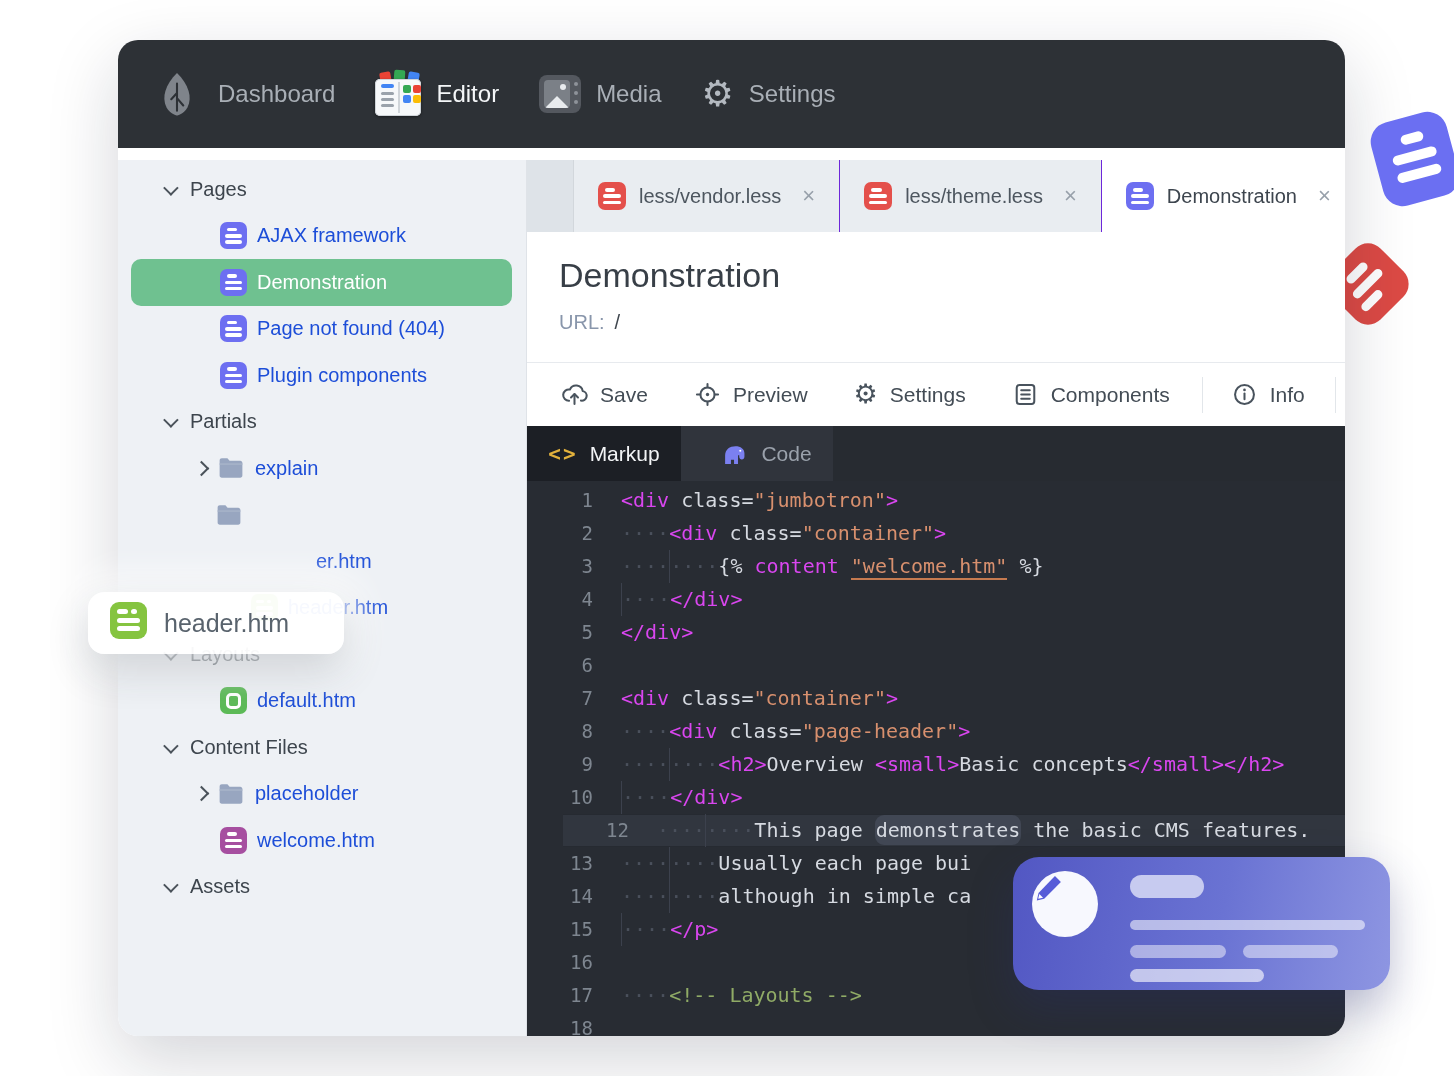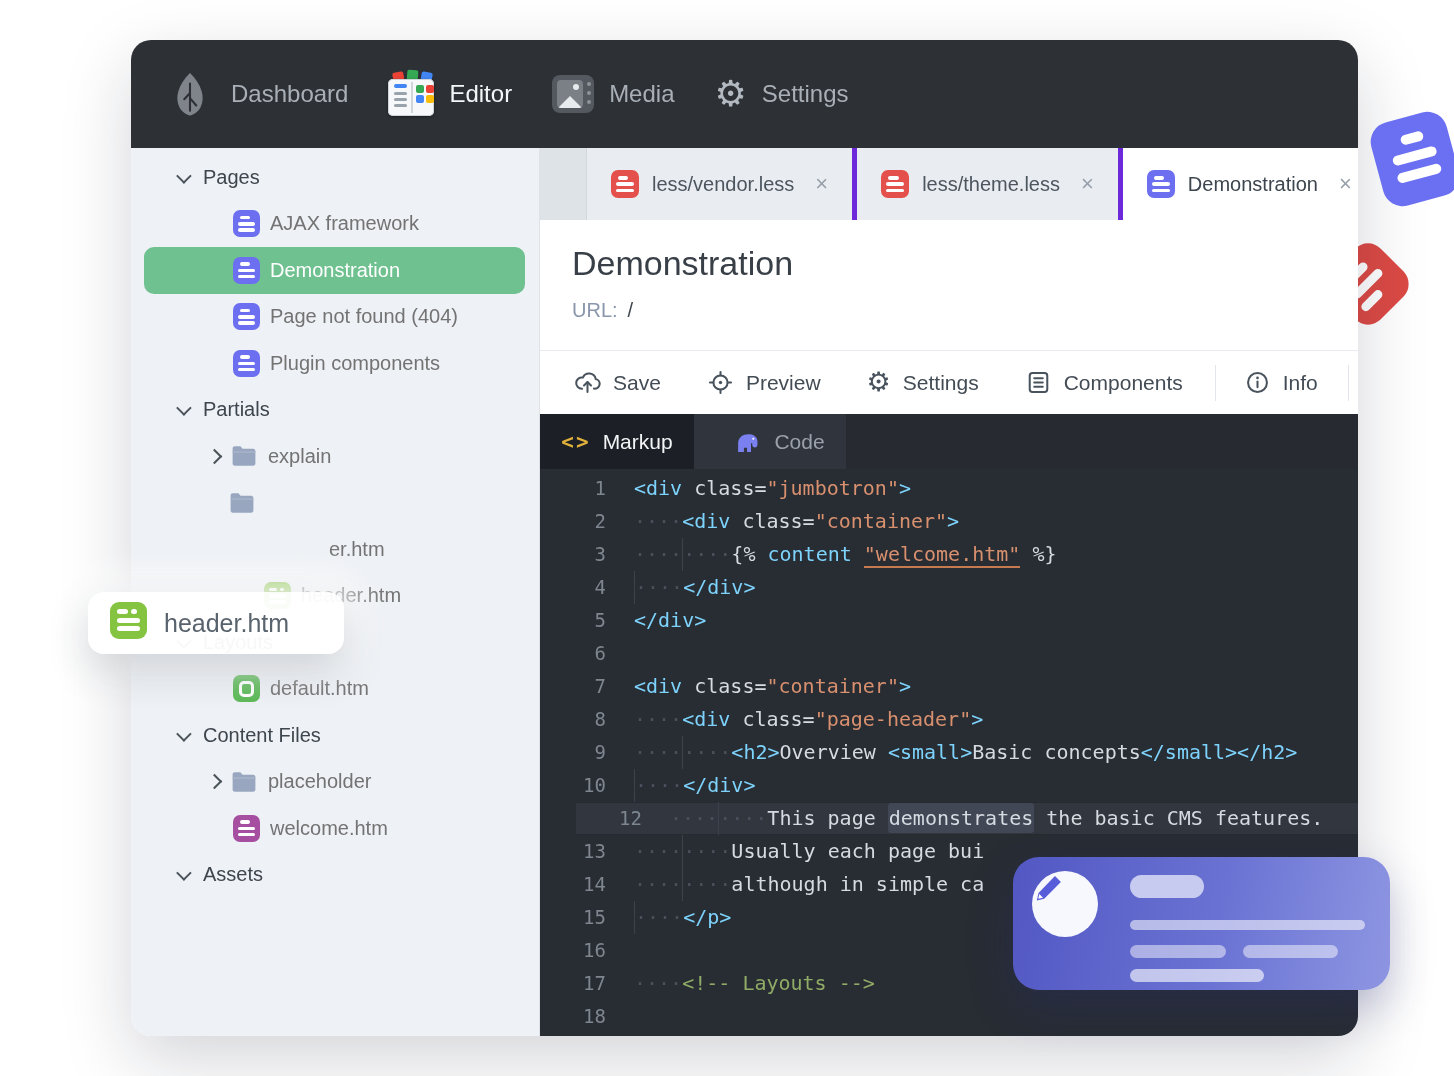--- a/index.html
+++ b/index.html
@@ -11,22 +11,22 @@
   .decor-purple{left:1376px;top:116px;width:78px;height:86px;border-radius:20px;background:#6b6ff2;transform:rotate(-15deg);z-index:3;}
   .decor-purple .l1{left:30px;top:17px;width:23px;height:10px;}
   .decor-purple .l2{left:17px;top:35px;width:45px;height:10px;}
   .decor-purple .l3{left:17px;top:53px;width:45px;height:10px;}
   .decor-red{left:1334px;top:250px;width:68px;height:68px;border-radius:18px;background:#dc4a45;transform:rotate(-45deg);z-index:1;}
   .decor-red .l1{left:21px;top:14px;width:26px;height:9px;}
   .decor-red .l2{left:15px;top:29px;width:38px;height:9px;}
   .decor-red .l3{left:12px;top:44px;width:26px;height:9px;}
 
   
-  .window{position:absolute;left:131px;top:40px;width:1227px;height:996px;background:#fff;border-radius:20px;
-          box-shadow:0 24px 70px rgba(15,23,42,.18);overflow:hidden;display:flex;flex-direction:column;z-index:2;}
+  .window{position:absolute;left:118px;top:40px;width:1227px;height:996px;background:#fff;border-radius:20px;
+          box-shadow:0 24px 70px rgba(15,23,42,.18);overflow:hidden;display:flex;flex-direction:column;z-index:2;gap:12px;}
 
   
   .nav{height:108px;background:#2d3136;display:flex;align-items:center;padding-left:36px;flex:none;}
   .logo{margin-right:18px;display:flex;align-items:center;}
   .nav-items{display:flex;align-items:center;}
   .nav-item{display:flex;align-items:center;gap:15px;font-size:24px;color:#a9afb6;margin-right:40px;cursor:default;}
   .nav-item.active{color:#f4f6f8;}
   .gear{font-size:36px;color:#b3b9c0;line-height:1;}
 
   
@@ -54,21 +54,21 @@
   .mi-d{right:3px;width:4px;height:4px;background:#8e939a;border-radius:50%;}
   .md1{top:7px}.md2{top:16px}.md3{top:25px}
 
   
   .wbody{flex:1;display:flex;min-height:0;}
 
   
   .sidebar{width:408px;flex:none;background:#eef1f5;display:flex;flex-direction:column;border-right:1px solid #dfe3e8;}
   .sb-header{height:44px;flex:none;background:#e6eaee;display:flex;align-items:center;padding-left:20px;gap:14px;font-size:21px;color:#2f363d;}
   .tree{flex:1;padding-top:6px;overflow:hidden;}
-  .trow{height:46.5px;display:flex;align-items:center;font-size:20px;color:#737373;box-sizing:border-box;}
+  .trow{height:46.5px;display:flex;align-items:center;font-size:20px;color:#1d4ed8;box-sizing:border-box;}
   .trow.group{padding-left:46px;color:#3d454d;gap:15px;}
   .trow.file{padding-left:102px;gap:10px;}
   .trow.file.d2{padding-left:133px;}
   .trow.folder{padding-left:78px;gap:11px;}
   .trow.obscured{padding-left:198px;}
   .trow.selected{background:#6fc190;border-radius:10px;margin:0 14px 0 13px;color:#fff;padding-left:89px;}
   .chev{display:inline-block;width:9px;height:9px;border-right:2.2px solid #4a525a;border-bottom:2.2px solid #4a525a;flex:none;}
   .chev.down{transform:rotate(45deg) translateY(-2px);}
   .chev.right{transform:rotate(-45deg);}
   .sb-header .chev{width:8px;height:8px;border-color:#394047;}
@@ -85,21 +85,21 @@
   .doci .b3{top:67%;left:18%;width:64%;}
   .doci .b1s{top:21%;left:18%;width:32%;}
   .doci .b1d{top:21%;left:58%;width:16%;}
   .doci .sq{position:absolute;inset:21%;border:3px solid #fff;border-radius:5px;}
   .fold{flex:none;}
 
   
   .content{flex:1;display:flex;flex-direction:column;min-width:0;}
   .tabbar{height:72px;flex:none;background:#e9edf1;display:flex;align-items:stretch;}
   .tabstrip{width:46px;flex:none;background:#dee3e8;border-right:1px solid #d2d7dc;}
-  .dtab{display:flex;align-items:center;gap:13px;padding:0 24px;font-size:20px;color:#4d565f;border-right:5px solid #6d28d9;flex:none;}
+  .dtab{display:flex;align-items:center;gap:13px;padding:0 24px;font-size:20px;color:#4d565f;border-right:1px solid #6d28d9;flex:none;}
   .dtab .x{font-size:22px;color:#97a0aa;margin-left:8px;}
   .dtab.active{background:#fff;border-right:none;color:#3d454e;flex:1;}
 
   .pagehead{height:130px;flex:none;background:#fff;box-sizing:border-box;padding:24px 0 0 32px;}
   .ptitle{font-size:34px;color:#383f47;}
   .urlrow{margin-top:16px;font-size:20px;}
   .urllabel{color:#8996ab;}
   .urlval{color:#3f464e;margin-left:10px;}
 
   .toolbar{height:63px;flex:none;border-top:1px solid #e7eaee;display:flex;align-items:center;padding-left:34px;font-size:21px;color:#434c55;}
@@ -114,27 +114,27 @@
   .etabs{height:55px;flex:none;background:#272b31;display:flex;}
   .etab{display:flex;align-items:center;justify-content:center;gap:12px;font-size:21px;}
   .etab.markup{width:154px;background:#1c1f25;color:#f2f4f6;}
   .etab.code{width:132px;background:#30343c;color:#9aa1ab;padding-left:20px;}
   .angli{font-family:"DejaVu Sans Mono",monospace;font-weight:bold;color:#e2b13c;font-size:21px;letter-spacing:2px;}
   .elines{flex:1;overflow:hidden;padding-top:3px;font-family:"DejaVu Sans Mono",monospace;font-size:20px;line-height:33px;}
   .line{display:flex;height:33px;}
   .line.active{background:#31363f;box-shadow:inset 0 1px 0 rgba(0,0,0,.22),inset 0 -1px 0 rgba(0,0,0,.22);margin-left:36px;}
   .num{width:66px;flex:none;text-align:right;padding-right:28px;color:#7e8690;font-size:19px;}
   .lc{flex:1;white-space:pre;color:#d6dae1;overflow:hidden;}
-  .tok-tag{color:#7dd3fc;}
+  .tok-tag{color:#d946ef;}
   .tok-str{color:#d8906e;}
   .tok-strlink{color:#d8906e;border-bottom:2px solid #c57a50;}
   .tok-cm{color:#90ab66;}
   .tok-ws{color:#4a505c;}
   .tok-pl{color:#d6dae1;}
-  .tok-hl{background:#414754;border-radius:3px;padding:3px 1px;}
+  .tok-hl{background:#414754;border-radius:9px;padding:3px 1px;}
   .tok-gd{display:inline-block;width:0;border-left:1px solid #3c414d;height:33px;vertical-align:top;}
 
   
   .ghost{position:absolute;left:88px;top:592px;width:234px;height:62px;background:rgba(255,255,255,.96);border-radius:16px;
          box-shadow:0 16px 40px rgba(30,45,60,.20),0 0 34px 16px rgba(255,255,255,.85);
          display:flex;align-items:center;padding-left:22px;gap:17px;font-size:25px;color:#59636d;z-index:10;}
 
   
   .ovcard{position:absolute;left:1013px;top:857px;width:377px;height:133px;border-radius:26px;
           background:linear-gradient(100deg,#5257c3 0%,#6a73d3 55%,#8e96e2 100%);

